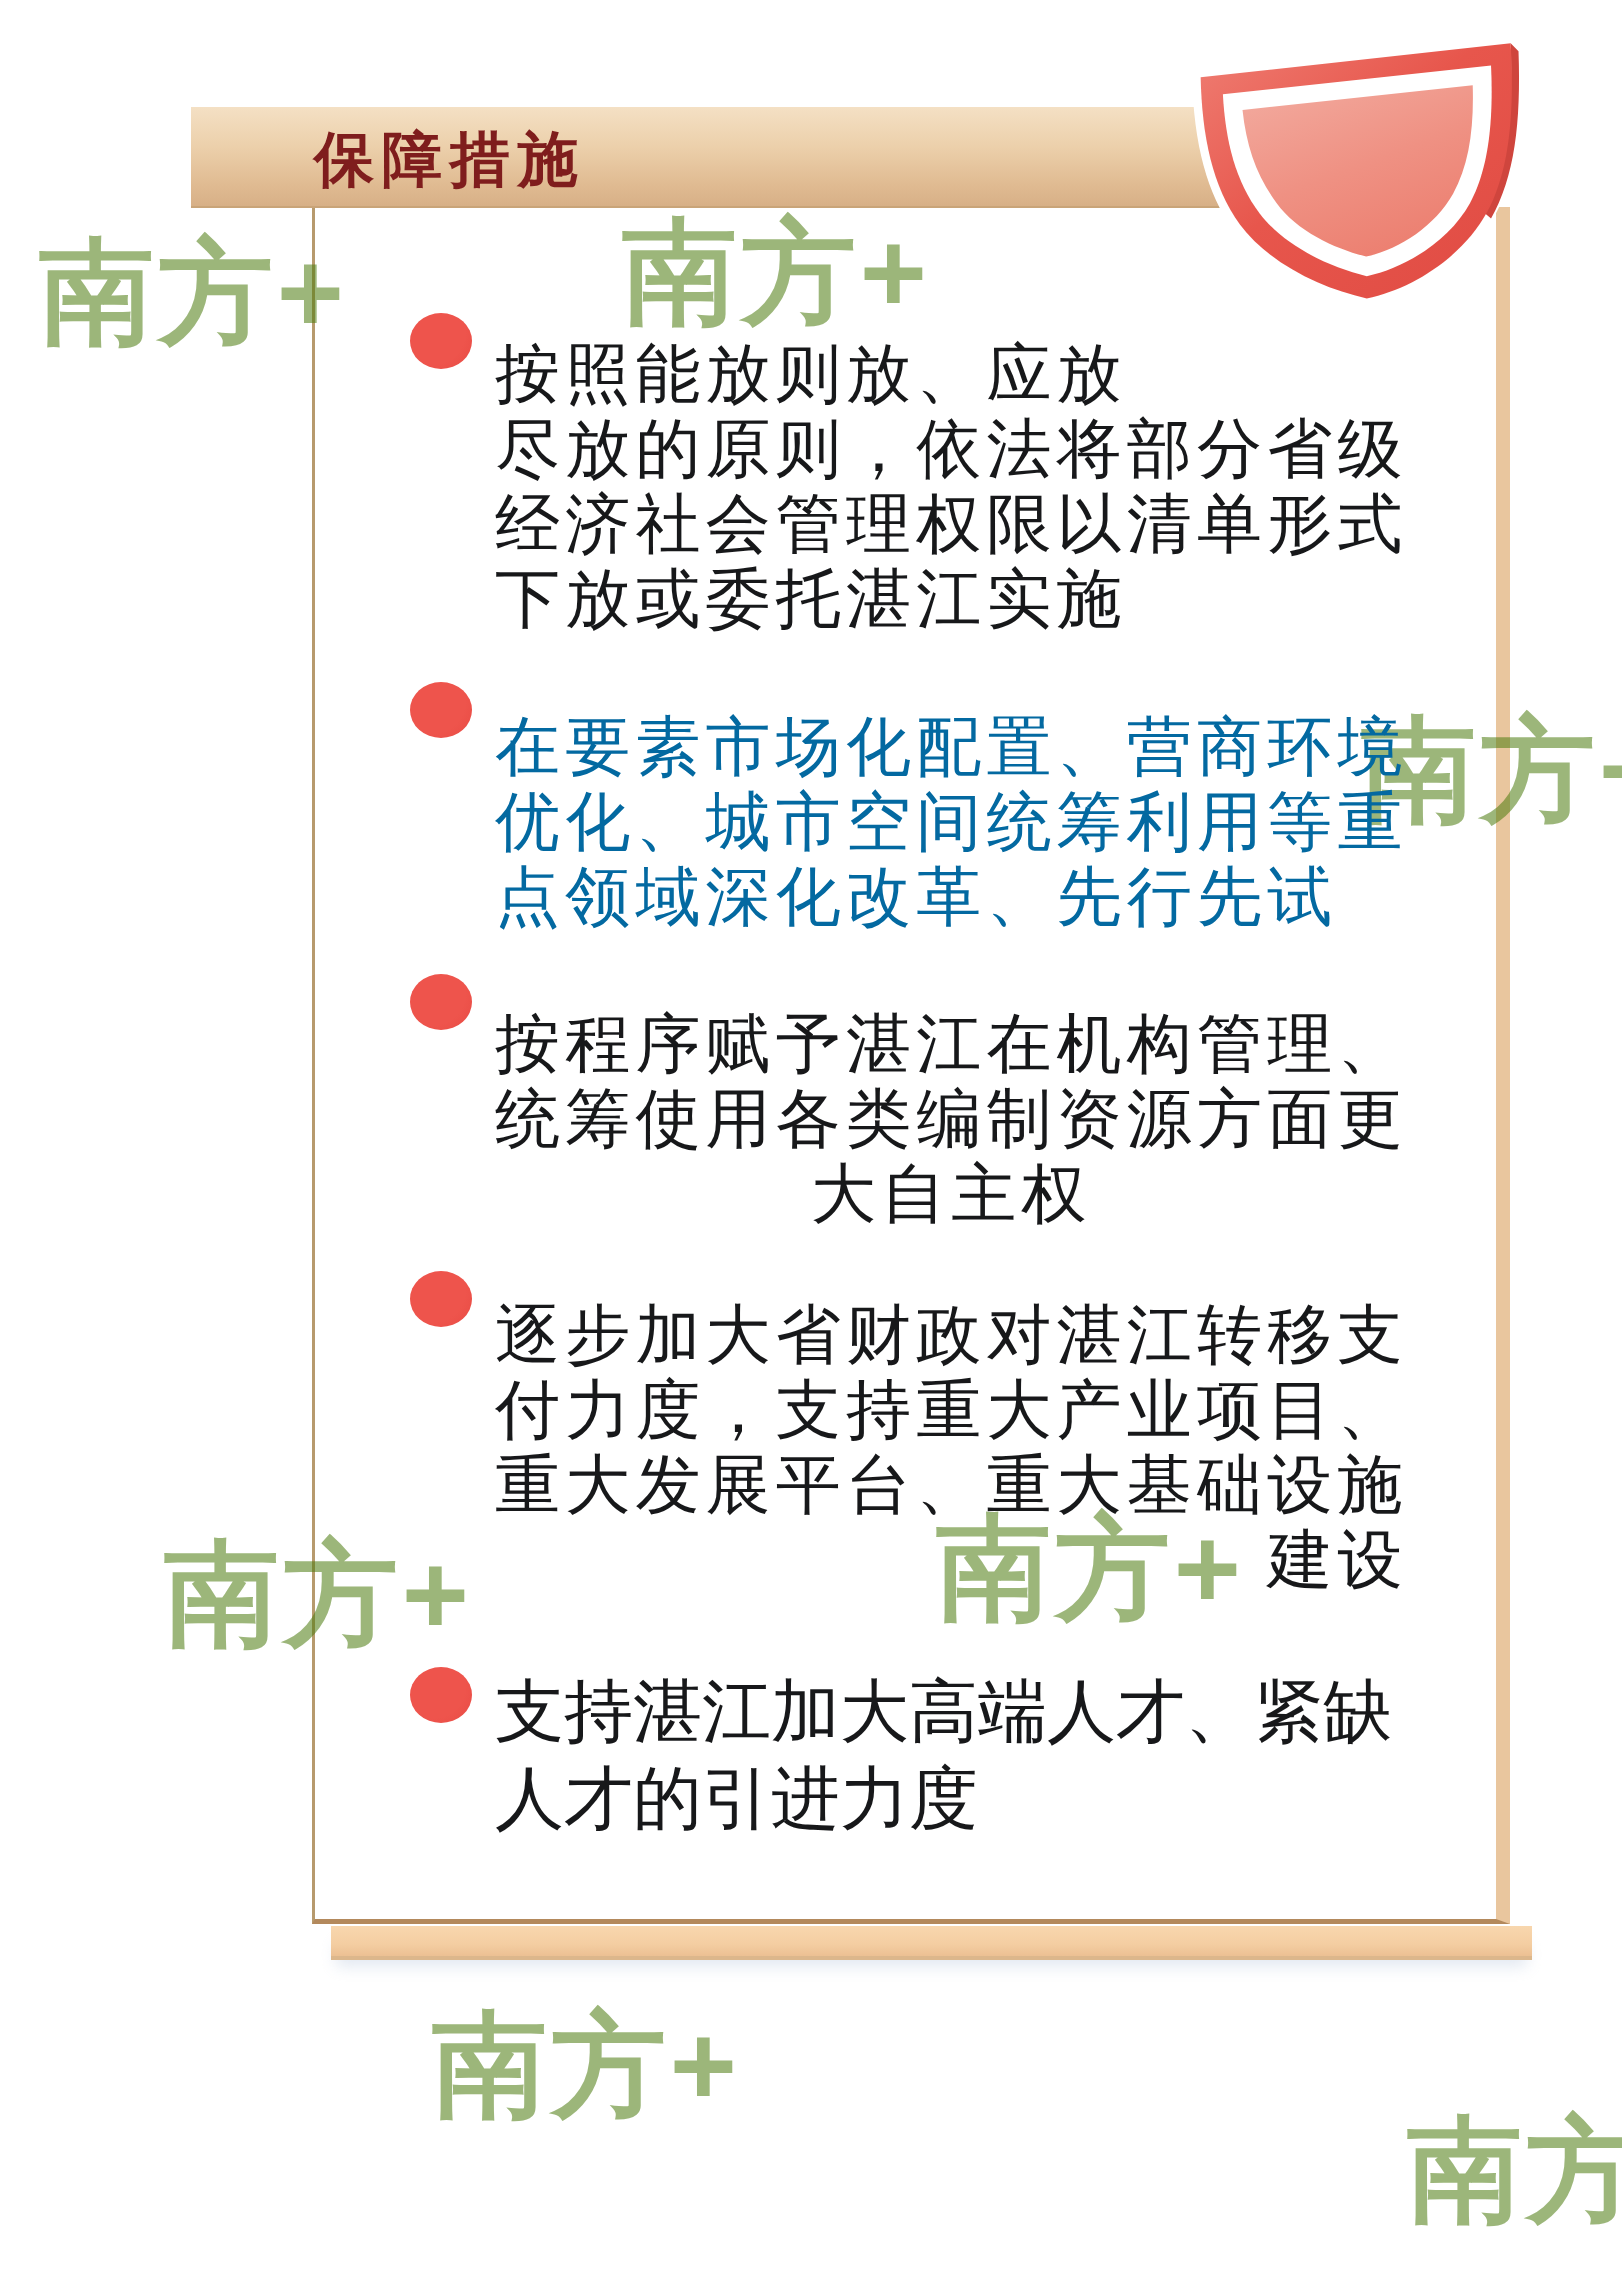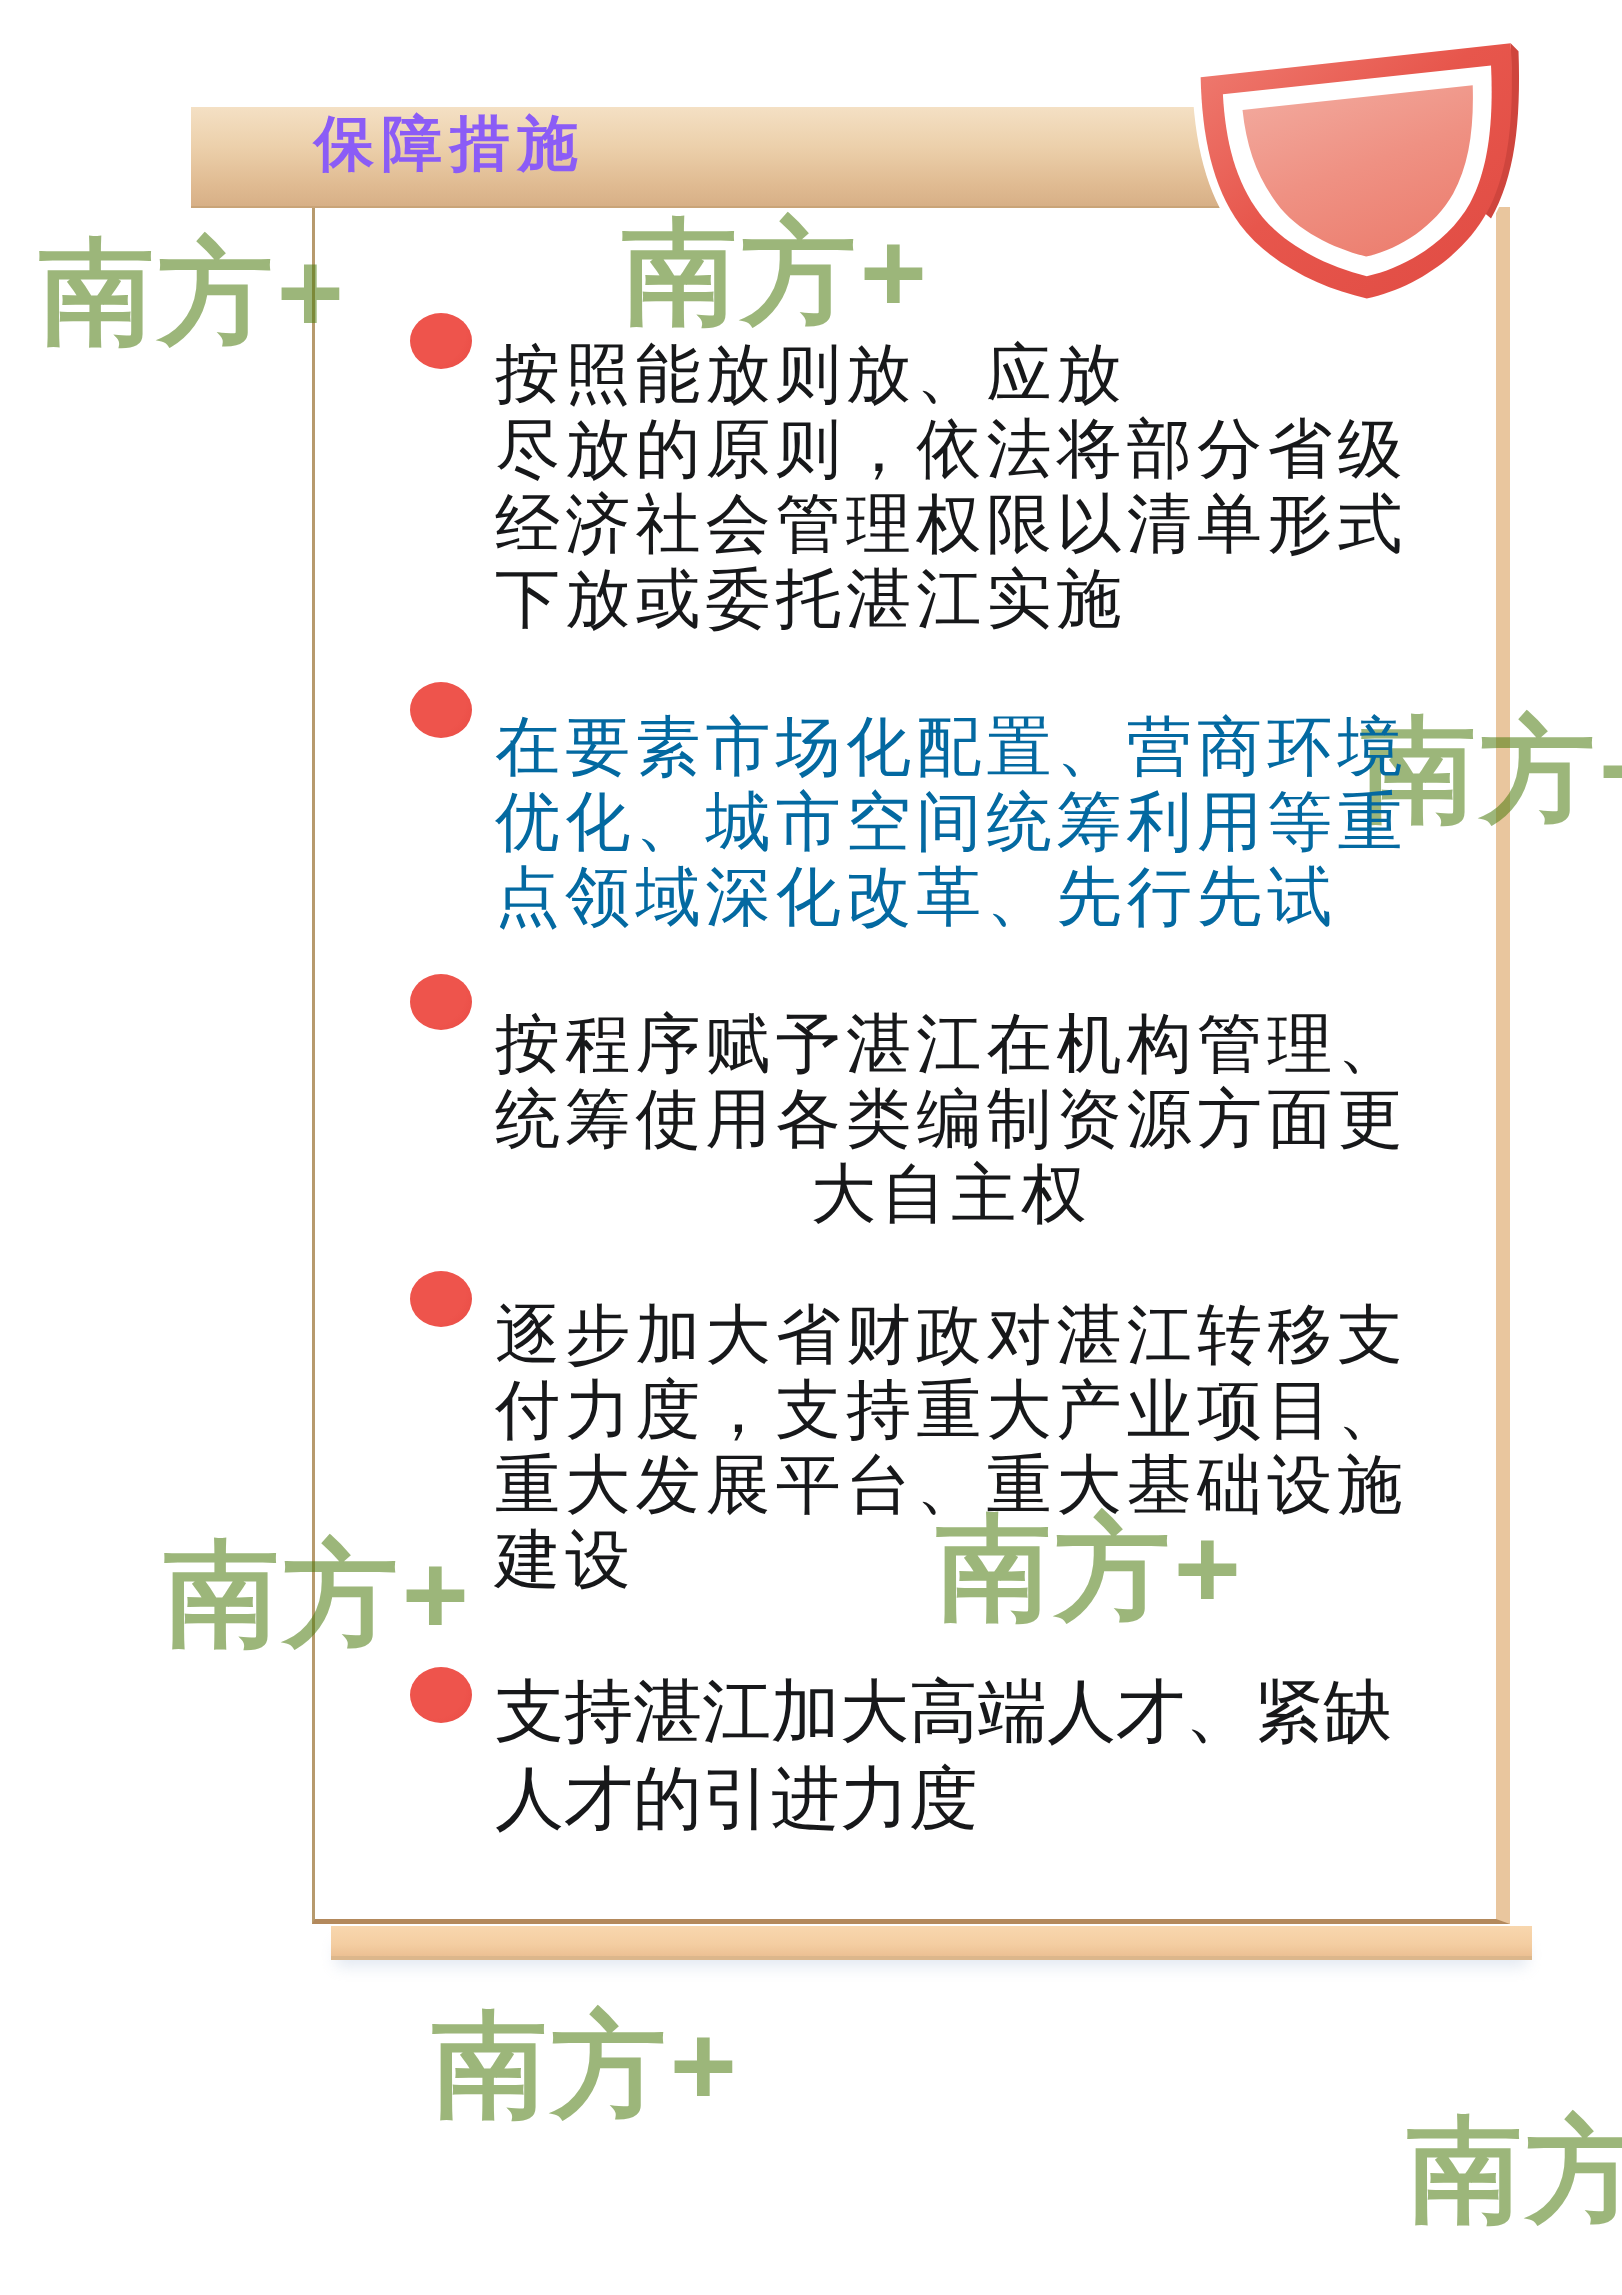--- a/index.html
+++ b/index.html
@@ -11,23 +11,23 @@
     font-family:"Liberation Sans", sans-serif;
   }
   
   #header-bar{
     position:absolute;left:191px;top:107px;width:1188px;height:99px;
     background:linear-gradient(180deg,#f4e0c4 0%,#ecd0ab 40%,#e0bb92 78%,#d7b087 100%);
     border-bottom:2.6px solid #c9a478;
     z-index:2;
   }
   #page-title{
-    position:absolute;left:314px;top:104px;
+    position:absolute;left:314px;top:120px;
     font-size:60px;font-weight:bold;letter-spacing:7.9px;
-    color:#8b5cf6;z-index:3;line-height:79px;
+    color:#7f1d1d;z-index:3;line-height:79px;
   }
   
   #shield{position:absolute;left:1186px;top:25px;width:338px;height:293px;z-index:10;}
   
   #card{
     position:absolute;left:312px;top:207px;width:1198px;height:1717px;
     background:#ffffff;
     border-left:3.9px solid #b79a6d;
     border-right:14.4px solid #e9c69e;
     border-bottom:5.9px solid #b3895c;
@@ -111,21 +111,21 @@
 点领域深化改革、先行先试</div>
       </div>
       <div class="bullet-item">
         <span class="bullet-dot" style="left: 410px; top: 974px; background: radial-gradient(circle at 38% 35%, rgb(238, 84, 76) 0%, rgb(238, 84, 76) 60%, rgb(232, 74, 67) 100%);"></span>
         <div class="bullet-text normal" style="left: 495px; top: 974px; color: rgb(23, 24, 26); text-align: center;">按程序赋予湛江在机构管理、
 统筹使用各类编制资源方面更
 大自主权</div>
       </div>
       <div class="bullet-item">
         <span class="bullet-dot" style="left: 410px; top: 1271px; background: radial-gradient(circle at 38% 35%, rgb(238, 84, 76) 0%, rgb(238, 84, 76) 60%, rgb(232, 74, 67) 100%);"></span>
-        <div class="bullet-text normal" style="left: 495px; top: 1265px; color: rgb(23, 24, 26);">逐步加大省财政对湛江转移支
+        <div class="bullet-text normal" style="left: 495px; top: 1265px; color: rgb(23, 24, 26); text-align: right;">逐步加大省财政对湛江转移支
 付力度，支持重大产业项目、
 重大发展平台、重大基础设施
 建设</div>
       </div>
       <div class="bullet-item">
         <span class="bullet-dot" style="left: 410px; top: 1667px; background: radial-gradient(circle at 38% 35%, rgb(238, 84, 76) 0%, rgb(238, 84, 76) 60%, rgb(232, 74, 67) 100%);"></span>
         <div class="bullet-text large" style="left: 495px; top: 1668px; color: rgb(23, 24, 26);">支持湛江加大高端人才、紧缺
 人才的引进力度</div>
       </div>
     </div>

